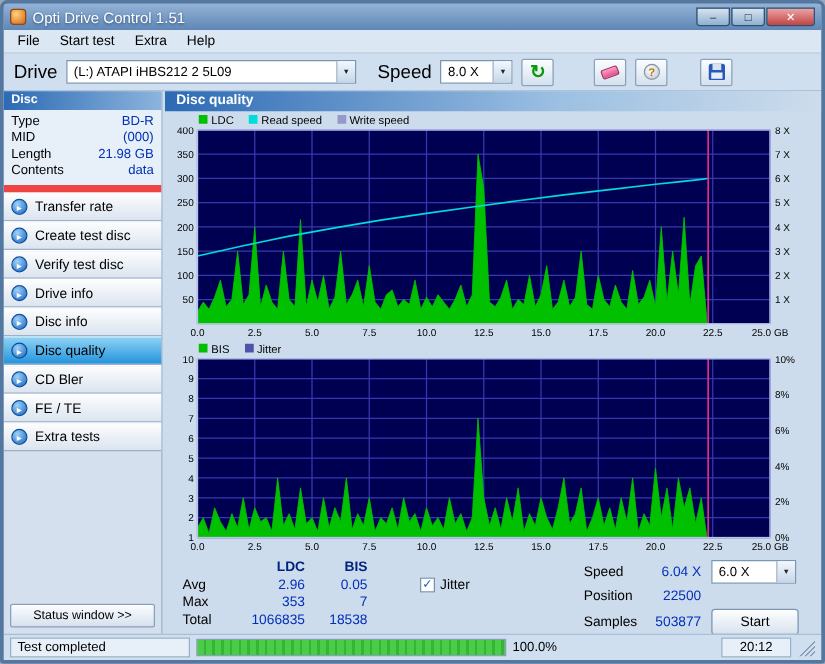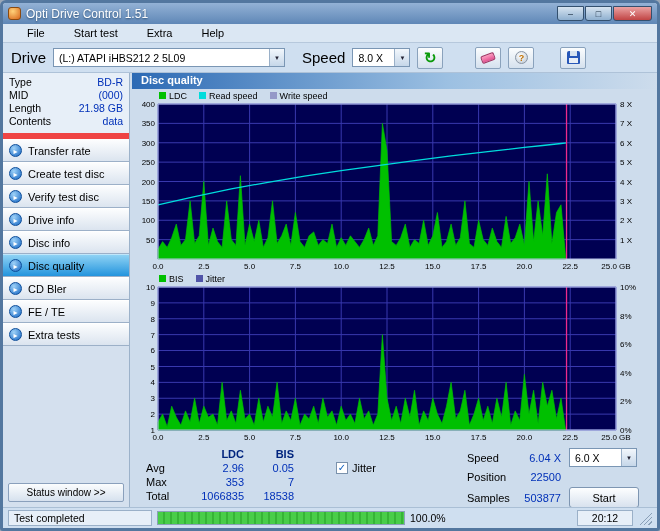--- a/index.html
+++ b/index.html
@@ -12,21 +12,21 @@
   .app-icon{width:13px;height:13px;border-radius:3px;background:radial-gradient(circle at 35% 30%,#ffd27a,#d8661a);
             border:1px solid #8a4a10;}
   .win-buttons{margin-left:auto;display:flex;gap:1px;}
   .win-btn{width:27px;height:15px;border:1px solid #33506e;border-radius:0 0 3px 3px;
            background:linear-gradient(#d7e4f0,#8fb0d0);display:flex;align-items:center;justify-content:center;
            font-size:9px;color:#14273a;text-shadow:none;}
   .win-btn.close{width:39px;background:linear-gradient(#eba3a3,#c14444);color:#fff;}
   
   .menubar{height:19px;background:#dbe7f3;display:flex;align-items:center;padding-left:3px;
            font-size:11px;border-bottom:1px solid #b6c8dc;flex:0 0 auto;}
-  .menu-item{padding:2px 8px;color:#000;margin-left:13px;}
+  .menu-item{padding:2px 8px;color:#000;}
   .toolbar{height:30px;background:#cfdff0;display:flex;align-items:center;padding:0 8px;font-size:11px;
            border-bottom:1px solid #aec2d8;gap:7px;flex:0 0 auto;}
   .tb-label{font-size:15px;color:#000;}
   .select{background:#fff;border:1px solid #7a96b4;height:19px;display:flex;align-items:center;
           font-size:10.5px;padding-left:5px;}
   .select .arrow{margin-left:auto;width:15px;align-self:stretch;background:linear-gradient(#f2f7fc,#c6d7e9);
                  border-left:1px solid #9ab0c8;display:flex;align-items:center;justify-content:center;font-size:6px;color:#223;}
   .drive-select{width:232px;}
   .speed-select{width:58px;}
   .tb-btn{width:26px;height:22px;border:1px solid #8aa2bc;border-radius:2px;
@@ -139,20 +139,21 @@
       <span class="disc-glyph">?</span>
     </div>
     <div style="width:12px"></div>
     <div class="tb-btn">
       <span class="floppy-glyph"></span>
     </div>
   </div>
 
   <div class="body">
     <div class="sidebar">
+      <div class="group-header">Disc</div>
       <div class="info">
           <div class="info-row">
             <span class="lbl">Type</span>
             <span class="val">BD-R</span>
           </div>
           <div class="info-row">
             <span class="lbl">MID</span>
             <span class="val">(000)</span>
           </div>
           <div class="info-row">

